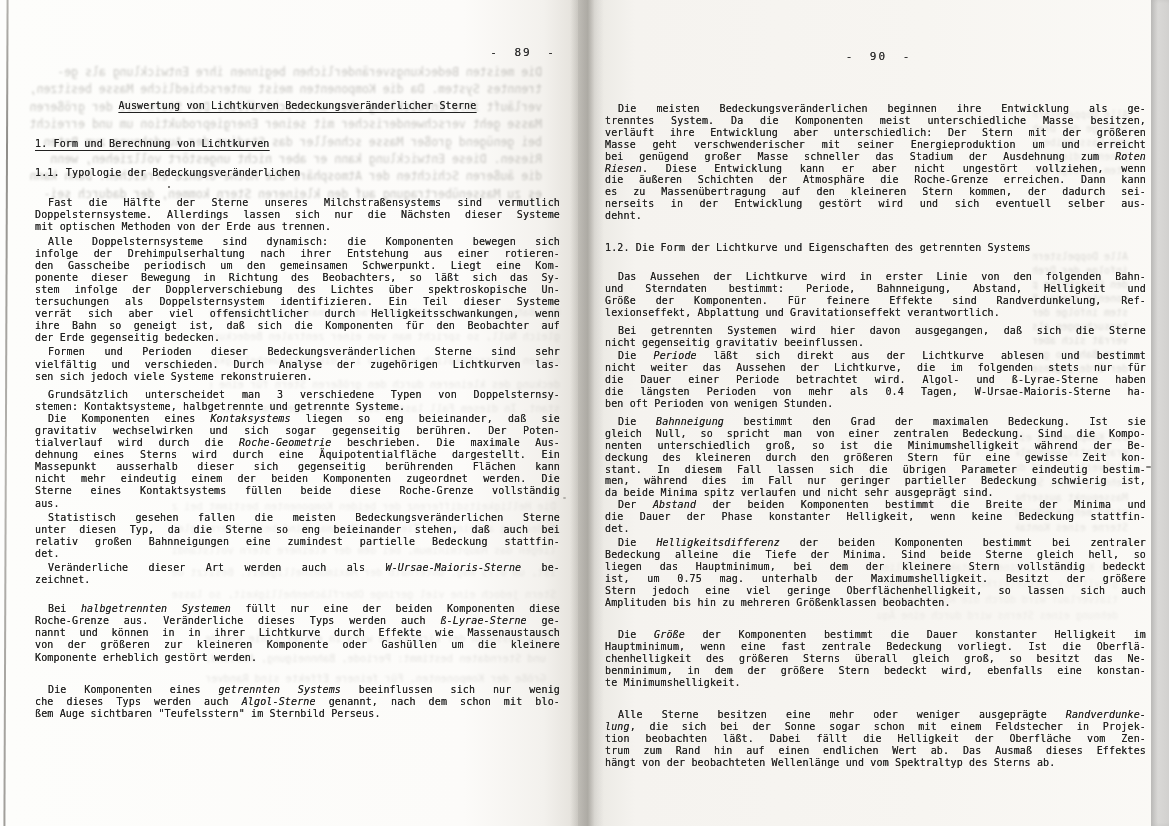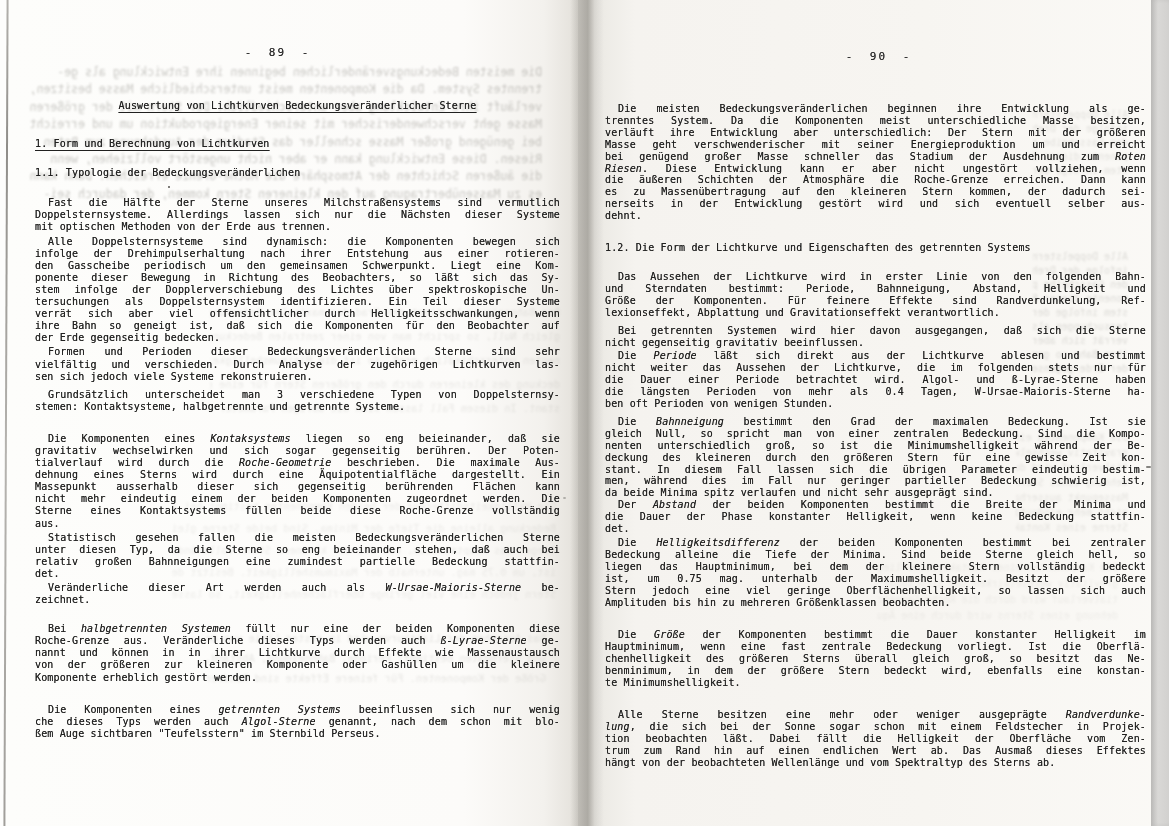--- a/index.html
+++ b/index.html
@@ -30,21 +30,21 @@
   .left-edge{
     position:absolute;left:5px;top:-4px;bottom:-4px;width:2px;
     background:linear-gradient(180deg,#b3b1ad 0%,#8f8d89 18%,#b5b3af 55%,#a09e9a 100%);
     transform:rotate(0.22deg);
   }
   .pagenum{
     position:absolute;font-size:11px;color:#2b2b2b;
     letter-spacing:2px;word-spacing:7px;text-align:center;
     text-shadow:0 0 .4px rgba(40,40,40,.7);
   }
-  .page.left .pagenum{top:46px;left:28px;width:525px;transform:translateX(-19px);}
+  .page.left .pagenum{top:46px;left:44px;width:525px;transform:translateX(-19px);text-align:right;}
   .page.right .pagenum{top:50px;left:27px;width:541px;transform:translateX(3px);}
   .flow{position:absolute;top:0;}
   .page.left .flow{left:29px;width:525px;}
   .page.right .flow{left:27px;width:541px;}
   .blk{color:#212120;font-size:10px;text-shadow:0 0 .35px rgba(35,35,35,.75);letter-spacing:.15px;}
   .page.left .blk{line-height:12.1px;}
   .page.right .blk{line-height:11.9px;}
   .line{text-align:justify;text-align-last:justify;}
   .line.last{text-align-last:left;}
   .line.first{padding-left:13px;}
@@ -114,21 +114,21 @@
         </div>
         <div class="blk para" style="margin-top: 2px;">
           <div class="line first">Formen und Perioden dieser Bedeckungsveränderlichen Sterne sind sehr</div>
           <div class="line">vielfältig und verschieden. Durch Analyse der zugehörigen Lichtkurven las-</div>
           <div class="line last">sen sich jedoch viele Systeme rekonstruieren.</div>
         </div>
         <div class="blk para" style="margin-top: 6px;">
           <div class="line first">Grundsätzlich unterscheidet man 3 verschiedene Typen von Doppelsternsy-</div>
           <div class="line last">stemen: Kontaktsysteme, halbgetrennte und getrennte Systeme.</div>
         </div>
-        <div class="blk para" style="margin-top: 20px;">
+        <div class="blk para" style="">
           <div class="line first">Die Komponenten eines <i>Kontaksystems</i> liegen so eng beieinander, daß sie</div>
           <div class="line">gravitativ wechselwirken und sich sogar gegenseitig berühren. Der Poten-</div>
           <div class="line">tialverlauf wird durch die <i>Roche-Geometrie</i> beschrieben. Die maximale Aus-</div>
           <div class="line">dehnung eines Sterns wird durch eine Äquipotentialfläche dargestellt. Ein</div>
           <div class="line">Massepunkt ausserhalb dieser sich gegenseitig berührenden Flächen kann</div>
           <div class="line">nicht mehr eindeutig einem der beiden Komponenten zugeordnet werden. Die</div>
           <div class="line">Sterne eines Kontaktsystems füllen beide diese Roche-Grenze vollständig</div>
           <div class="line last">aus.</div>
         </div>
         <div class="blk para" style="margin-top: 2px;">

